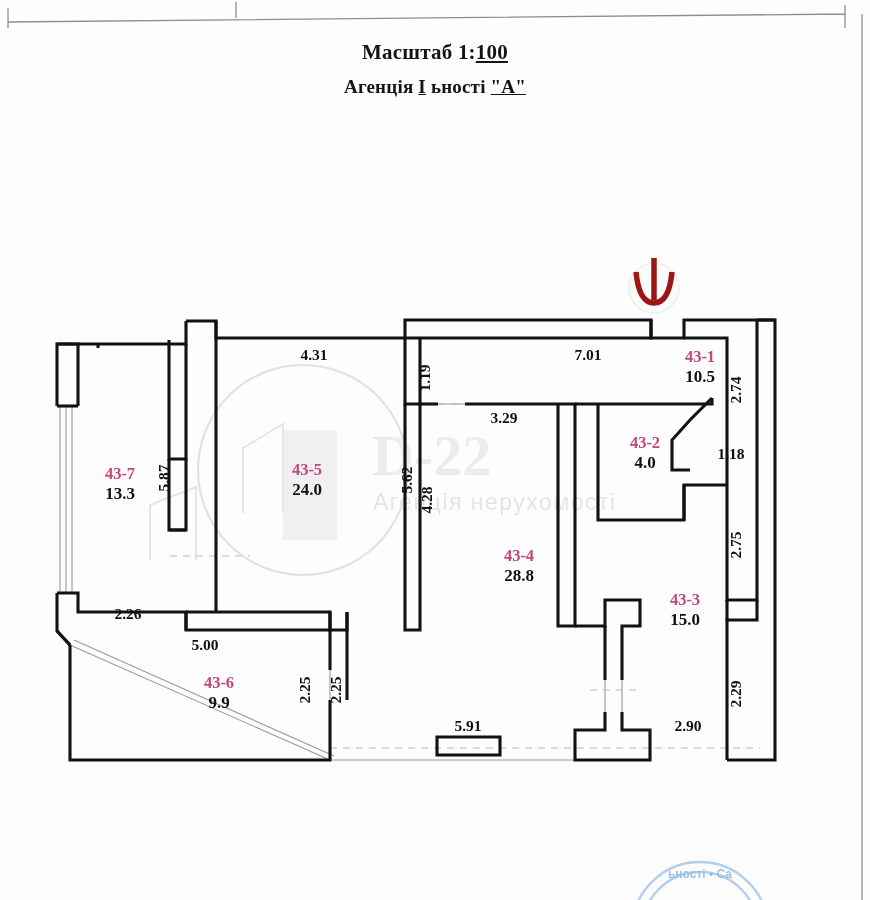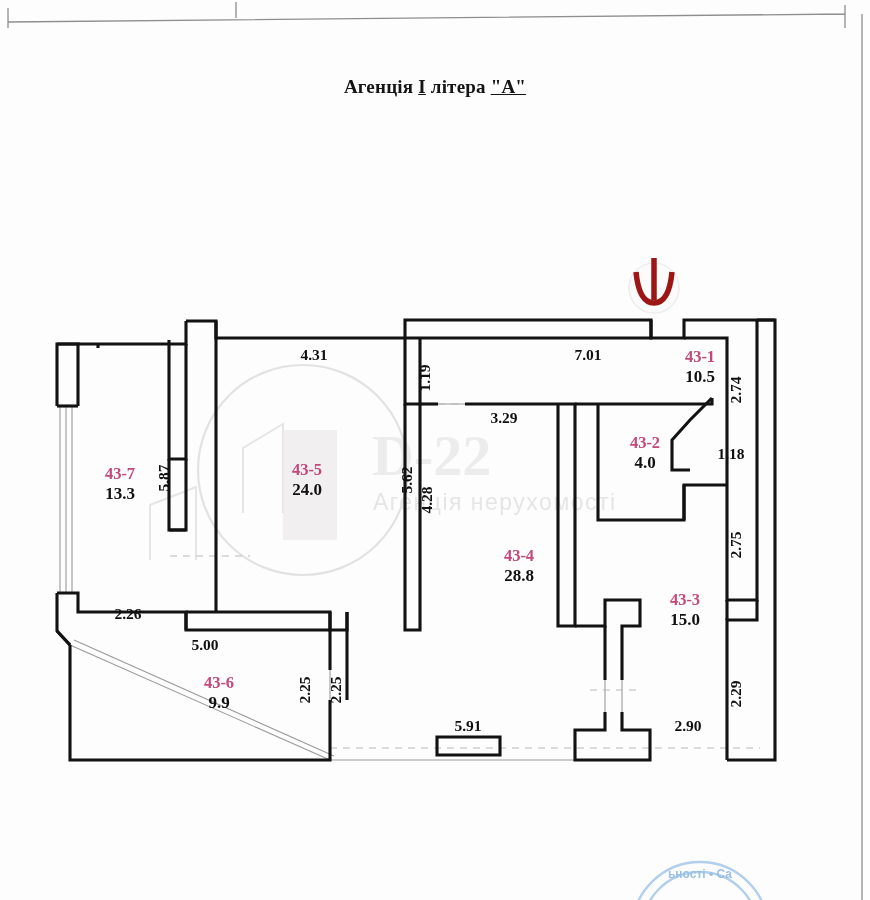--- a/index.html
+++ b/index.html
@@ -55,23 +55,26 @@
   .stampt  { fill: none; stroke: #9fc3e8; stroke-width: 2.4; }
   .stamp-txt { fill: #7fb0df; font-family: "Liberation Sans", sans-serif; font-size: 12px; font-weight: bold; }
   .arrow-red { fill: none; stroke: #9c1616; stroke-width: 5.5; stroke-linecap: butt; }
   .arrow-circ{ fill: #fbfbfb; stroke: #ededed; stroke-width: 1.5; }
 </style>
 </head>
 <body>
 
 <div id="page">
 
+  <div class="hdr" id="hdr-scale">
+    <span>Масштаб 1:</span><span class="u">100</span>
+  </div>
 
   <div class="hdr" id="hdr-floor">
-    <span>Агенція </span><span class="u">I</span><span> літера </span><span class="u">"А"</span>
+    <span>Агенція </span><span class="u">I</span><span> ьності </span><span class="u">"А"</span>
   </div>
 
   <svg id="plan-svg" viewBox="0 0 870 900">
 
     <g>
       <path class="tblline" d="M 8 8 L 8 28 M 8 22 L 845 14 M 845 5 L 845 28 M 236 2 L 236 18 M 862 14 L 862 900"></path>
     </g>
 
     <g opacity="0.95">
       <circle class="wm-circ" cx="303" cy="470" r="105"></circle>

